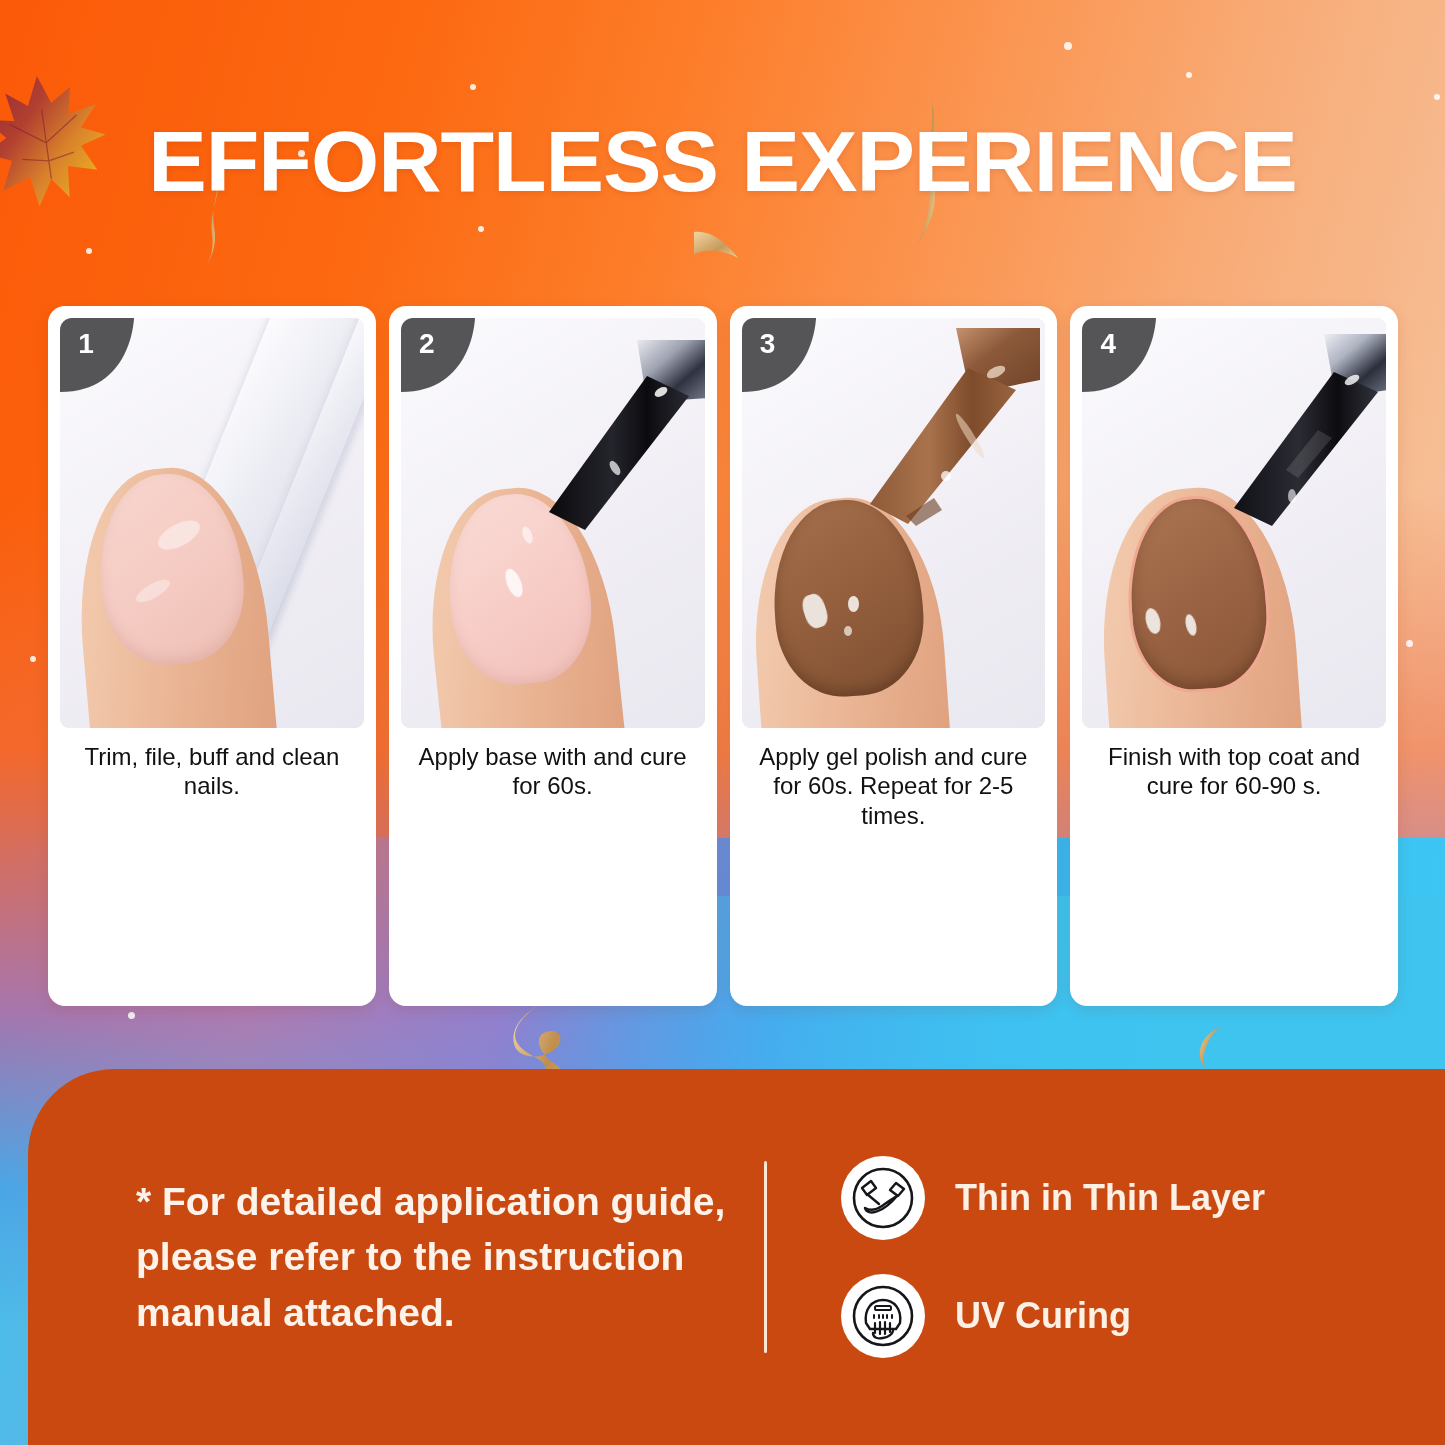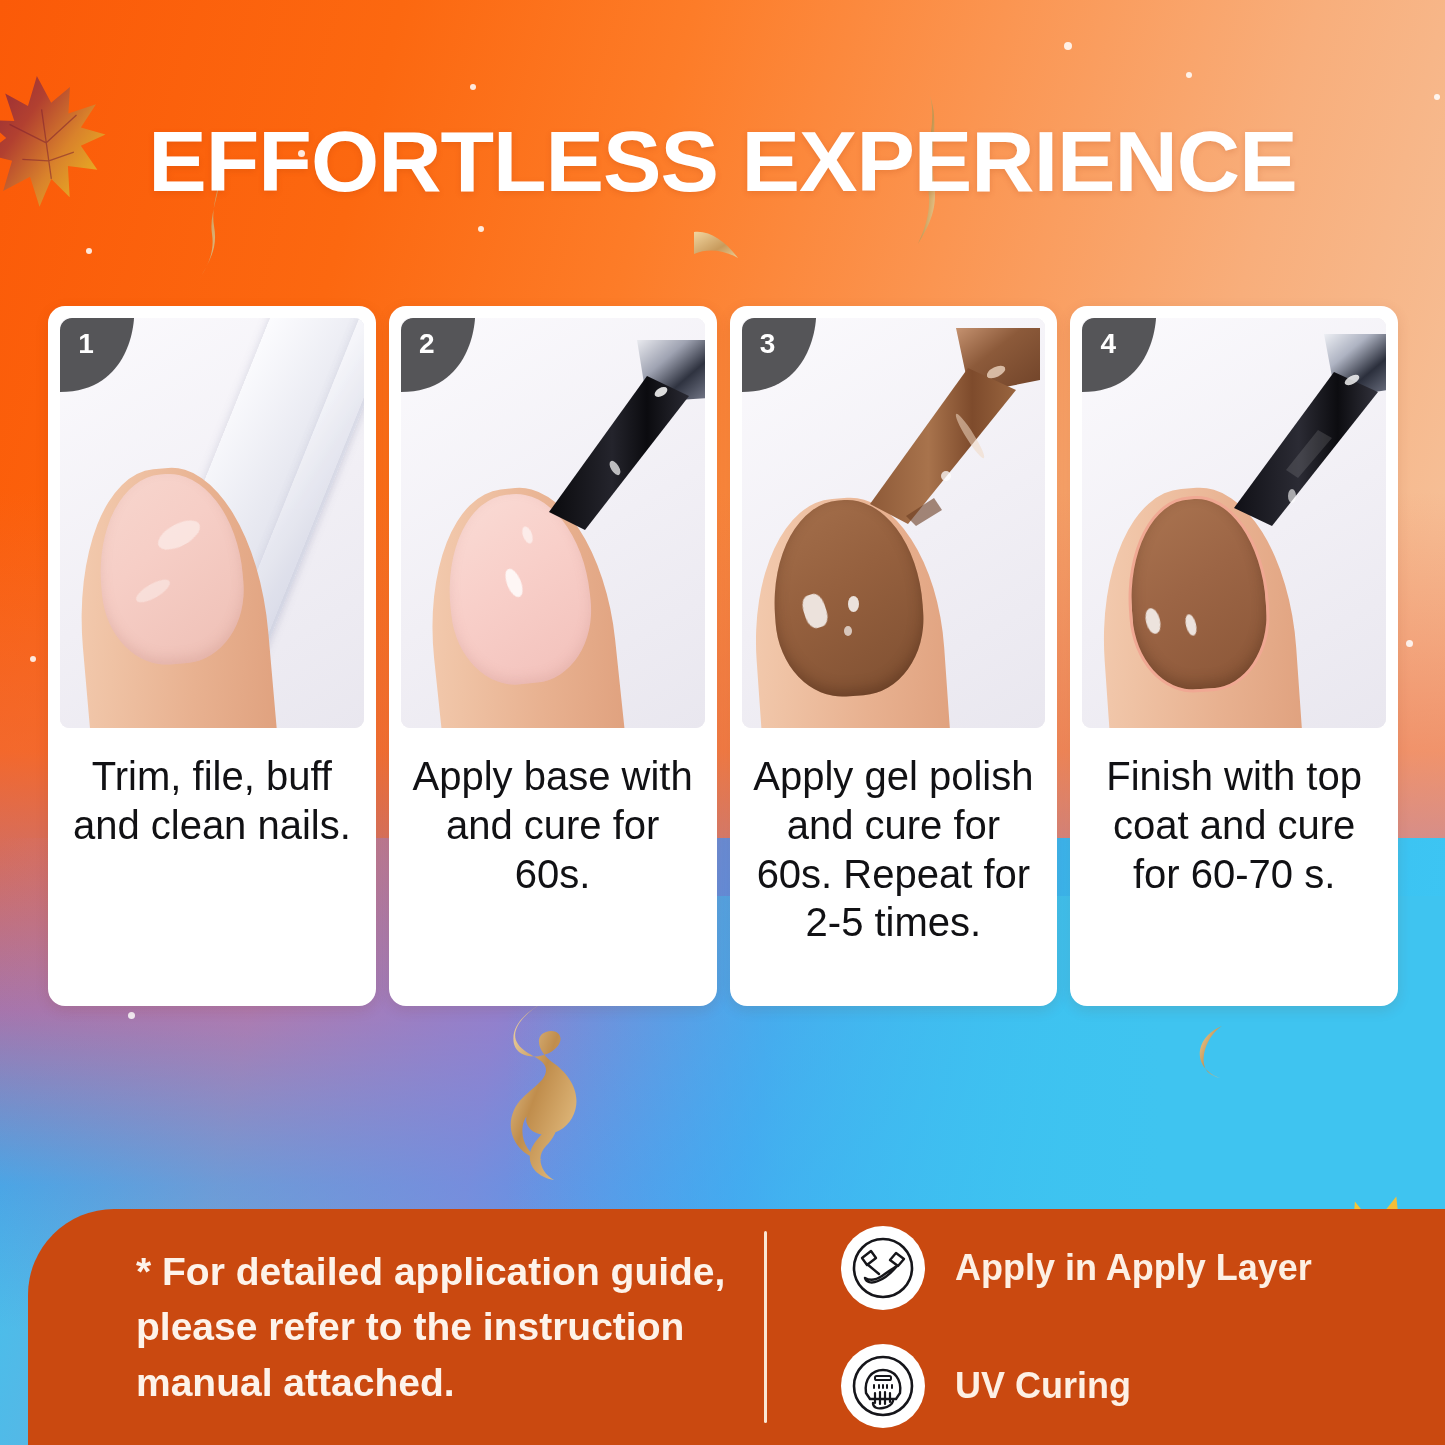--- a/index.html
+++ b/index.html
@@ -97,24 +97,24 @@
   }
   .badge svg{ display:block; width:74px; height:74px; }
   .badge span{
     position:absolute; left:0; top:0; width:52px; height:52px;
     display:flex; align-items:center; justify-content:center;
     color:#fff; font-size:28px; font-weight:700;
     font-family:"Liberation Sans", sans-serif;
   }
   .caption{
     flex:1 1 auto;
-    padding:24px 6px 0 6px;
+    padding:14px 6px 0 6px;
     text-align:center;
     color:#111114;
-    font-size:40px;
+    font-size:24px;
     line-height:1.22;
     font-weight:400;
     font-family:"Liberation Sans", sans-serif;
   }
 
   
   .scene{ position:absolute; inset:0; }
   .scene-bg{ position:absolute; inset:0; background:linear-gradient(150deg,#FBFAFD 0%,#F1EFF5 55%,#E9E7EF 100%); }
   .finger{
     position:absolute; border-radius:46% 46% 30% 30% / 52% 52% 18% 18%;
@@ -123,21 +123,21 @@
   .nail{ position:absolute; border-radius:48% 48% 44% 44% / 56% 56% 40% 40%; }
   .brush{ position:absolute; }
   .gloss{ position:absolute; background:rgba(255,255,255,.82); border-radius:50%; filter:blur(.4px); }
   .file-strip{
     position:absolute; background:linear-gradient(100deg,#FDFDFF 0%,#E8E9F1 50%,#D6D8E6 100%);
     box-shadow:0 0 10px rgba(120,125,160,.25);
   }
 
   
   .bottom{
-    position:absolute; left:28px; right:0; bottom:0; height:236px;
+    position:absolute; left:28px; right:0; bottom:0; height:376px;
     background:#CA4910;
     border-top-left-radius:86px;
     border-top-right-radius:0;
     z-index:6;
   }
   .bottom-inner{
     position:absolute; inset:0;
     display:flex; align-items:center;
   }
   .note{
@@ -437,42 +437,42 @@
         <div class="gloss" style="left:64px;top:290px;width:14px;height:26px;transform:rotate(-14deg);"></div>
         <div class="gloss" style="left:104px;top:296px;width:10px;height:22px;transform:rotate(-14deg);"></div>
       </div>
       <div class="badge">
         <svg viewBox="0 0 74 74">
             <path fill="#555558" d="M0 12 C0 5.4 5.4 0 12 0 L74 0 C74 0 72 74 0 74 Z"></path>
           </svg>
         <span>4</span>
       </div>
     </div>
-    <div class="caption">Finish with top coat and cure for 60-70 s.</div>
+    <div class="caption">Finish with top coat and cure for 60-90 s.</div>
   </div>
 
 </div>
 
 <div class="bottom">
   <div class="bottom-inner">
     <div class="note">* For detailed application guide, please refer to the instruction manual attached.</div>
     <div class="divider"></div>
     <div class="features">
 
       <div class="feature">
         <div class="ficon">
           <svg width="62" height="62" viewBox="0 0 62 62">
             <circle cx="31" cy="31" r="29" fill="#fff" stroke="#15151A" stroke-width="2.6"></circle>
             <path d="M10 21 L19 14 L24 21 L15 28 Z" fill="none" stroke="#15151A" stroke-width="2.4" stroke-linejoin="round"></path>
             <path d="M15 27 L27 37" stroke="#15151A" stroke-width="2.4" stroke-linecap="round"></path>
             <path d="M52 22 L44 16 L38 23 L46 29 Z" fill="none" stroke="#15151A" stroke-width="2.4" stroke-linejoin="round"></path>
             <path d="M45 29 C40 35 34 41 26 44 C19 47 14 45 13 41 C18 44 24 43 30 39 C36 35 41 31 45 29 Z" fill="none" stroke="#15151A" stroke-width="2.4" stroke-linejoin="round"></path>
           </svg>
         </div>
-        <div class="flabel">Apply in Apply Layer</div>
+        <div class="flabel">Thin in Thin Layer</div>
       </div>
 
       <div class="feature">
         <div class="ficon">
           <svg width="62" height="62" viewBox="0 0 62 62">
             <circle cx="31" cy="31" r="29" fill="#fff" stroke="#15151A" stroke-width="2.6"></circle>
             <path d="M14 38 C12 24 20 15 31 15 C42 15 50 24 48 38 L44 44 L18 44 Z" fill="none" stroke="#15151A" stroke-width="2.4" stroke-linejoin="round"></path>
             <rect x="23" y="21" width="16" height="4" rx="1.6" fill="none" stroke="#15151A" stroke-width="2"></rect>
             <path d="M22 30 L22 33 M27 30 L27 33 M31 30 L31 33 M35 30 L35 33 M40 30 L40 33" stroke="#15151A" stroke-width="2" stroke-linecap="round"></path>
             <path d="M23 38 L23 48 M28 37 L28 49 M33 37 L33 49 M38 38 L38 47" stroke="#15151A" stroke-width="2.2" stroke-linecap="round"></path>

